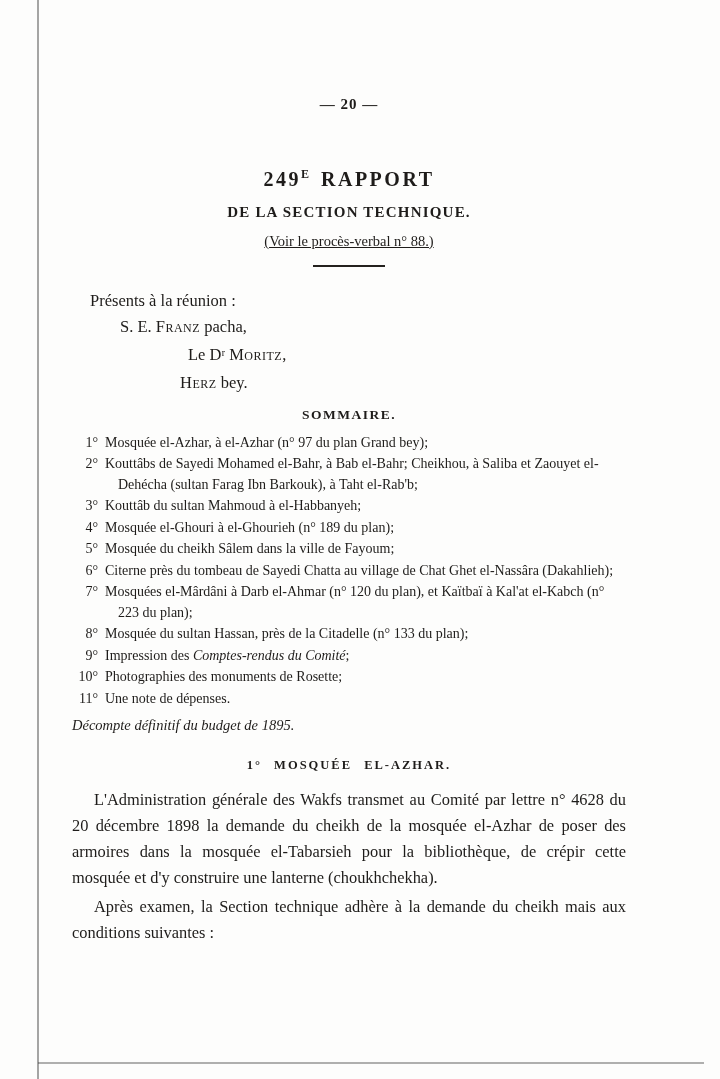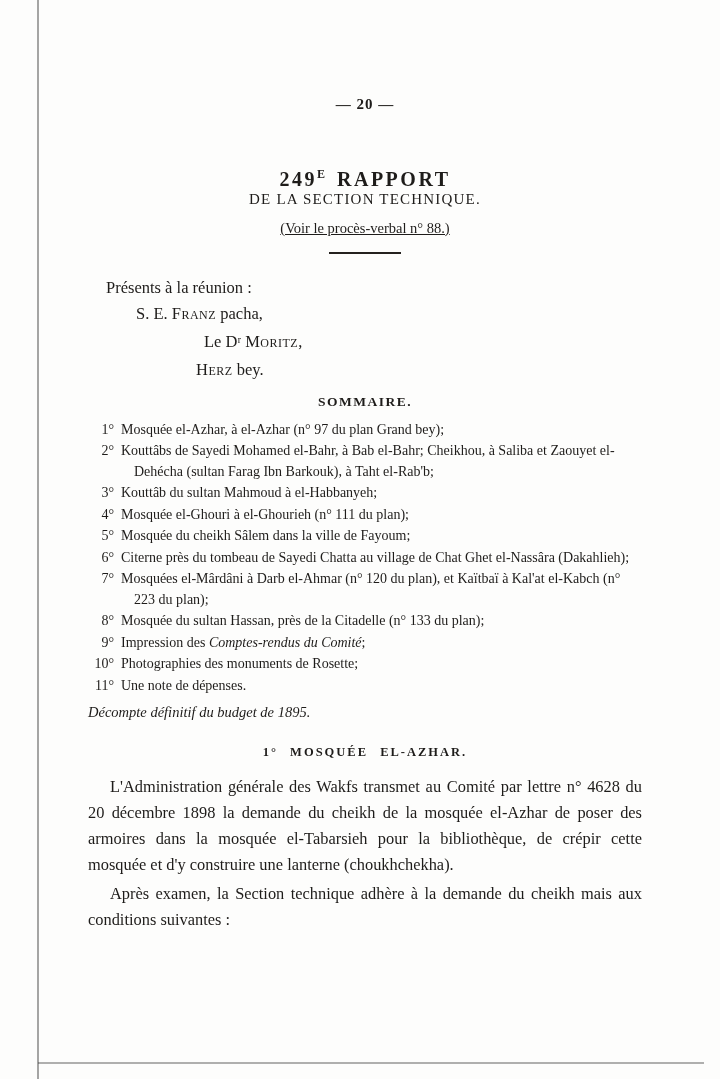--- a/index.html
+++ b/index.html
@@ -25,43 +25,44 @@
   }
   .scan-edge-bottom {
     position: absolute;
     left: 38px; bottom: 15px;
     right: 16px; height: 2px;
     background: #3a3a3a;
     opacity: .4;
   }
   .content {
     position: absolute;
-    left: 88px; top: 0;
+    left: 72px; top: 0;
     width: 554px;
   }
   .page-number {
     margin-top: 96px;
     text-align: center;
     font-weight: bold;
     font-size: 15px;
     letter-spacing: 1px;
   }
   .title {
     margin-top: 54px;
     text-align: center;
     font-size: 20px;
     font-weight: bold;
     letter-spacing: 2.5px;
   }
   .title sup { font-size: 12px; letter-spacing: 0; }
   .title-word { margin-left: 12px; }
   .subtitle {
+    margin-top: 13px;
     text-align: center;
     font-size: 15px;
-    font-weight: normal;
+    font-weight: bold;
     letter-spacing: 1.2px;
   }
   .reference {
     margin-top: 12px;
     text-align: center;
     font-size: 14.5px;
     text-decoration: underline;
   }
   .rule {
     width: 72px; height: 2px;
@@ -149,21 +150,21 @@
       <div class="attendee a2"><span>Le Dʳ </span><span class="sc">Moritz</span><span>,</span></div>
       <div class="attendee a3"><span></span><span class="sc">Herz</span><span> bey.</span></div>
     </div>
 
     <div class="som-title">SOMMAIRE.</div>
 
     <ol class="som-list">
       <li class="som-item"><span class="som-num">1°</span><span>Mosquée el-Azhar, à el-Azhar (n° 97 du plan Grand bey);</span></li>
       <li class="som-item"><span class="som-num">2°</span><span>Kouttâbs de Sayedi Mohamed el-Bahr, à Bab el-Bahr; Cheikhou, à Saliba et Zaouyet el-Dehécha (sultan Farag Ibn Barkouk), à Taht el-Rab'b;</span></li>
       <li class="som-item"><span class="som-num">3°</span><span>Kouttâb du sultan Mahmoud à el-Habbanyeh;</span></li>
-      <li class="som-item"><span class="som-num">4°</span><span>Mosquée el-Ghouri à el-Ghourieh (n° 111 du plan);</span></li>
+      <li class="som-item"><span class="som-num">4°</span><span>Mosquée el-Ghouri à el-Ghourieh (n° 189 du plan);</span></li>
       <li class="som-item"><span class="som-num">5°</span><span>Mosquée du cheikh Sâlem dans la ville de Fayoum;</span></li>
       <li class="som-item"><span class="som-num">6°</span><span>Citerne près du tombeau de Sayedi Chatta au village de Chat Ghet el-Nassâra (Dakahlieh);</span></li>
       <li class="som-item"><span class="som-num">7°</span><span>Mosquées el-Mârdâni à Darb el-Ahmar (n° 120 du plan), et Kaïtbaï à Kal'at el-Kabch (n° 223 du plan);</span></li>
       <li class="som-item"><span class="som-num">8°</span><span>Mosquée du sultan Hassan, près de la Citadelle (n° 133 du plan);</span></li>
       <li class="som-item"><span class="som-num">9°</span><span><span>Impression des </span><em class="som-em">Comptes-rendus du Comité</em><span>;</span></span></li>
       <li class="som-item"><span class="som-num">10°</span><span>Photographies des monuments de Rosette;</span></li>
       <li class="som-item"><span class="som-num">11°</span><span>Une note de dépenses.</span></li>
     </ol>
 
     <div class="budget-note">Décompte définitif du budget de 1895.</div>

